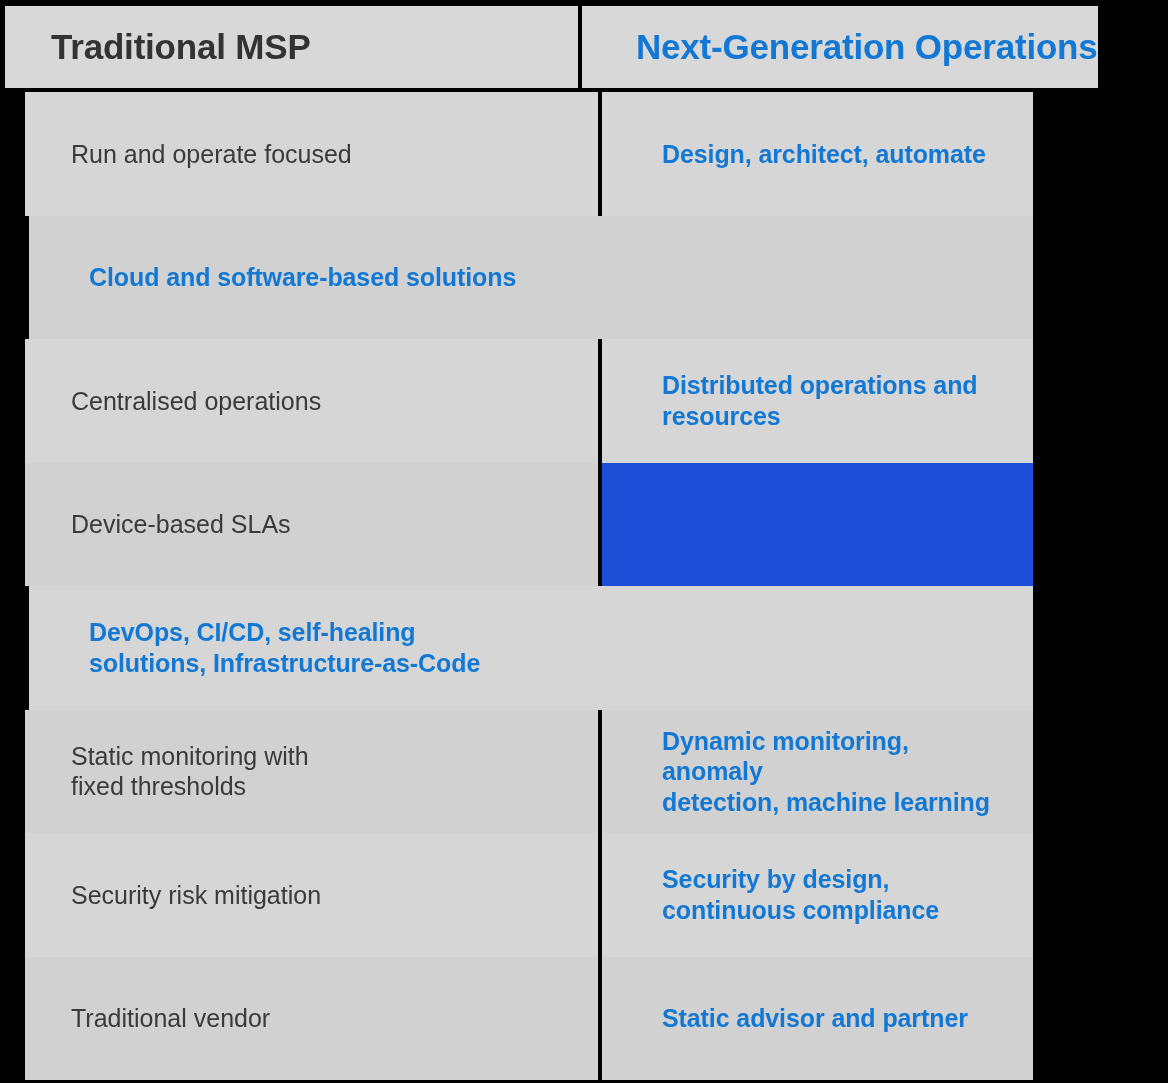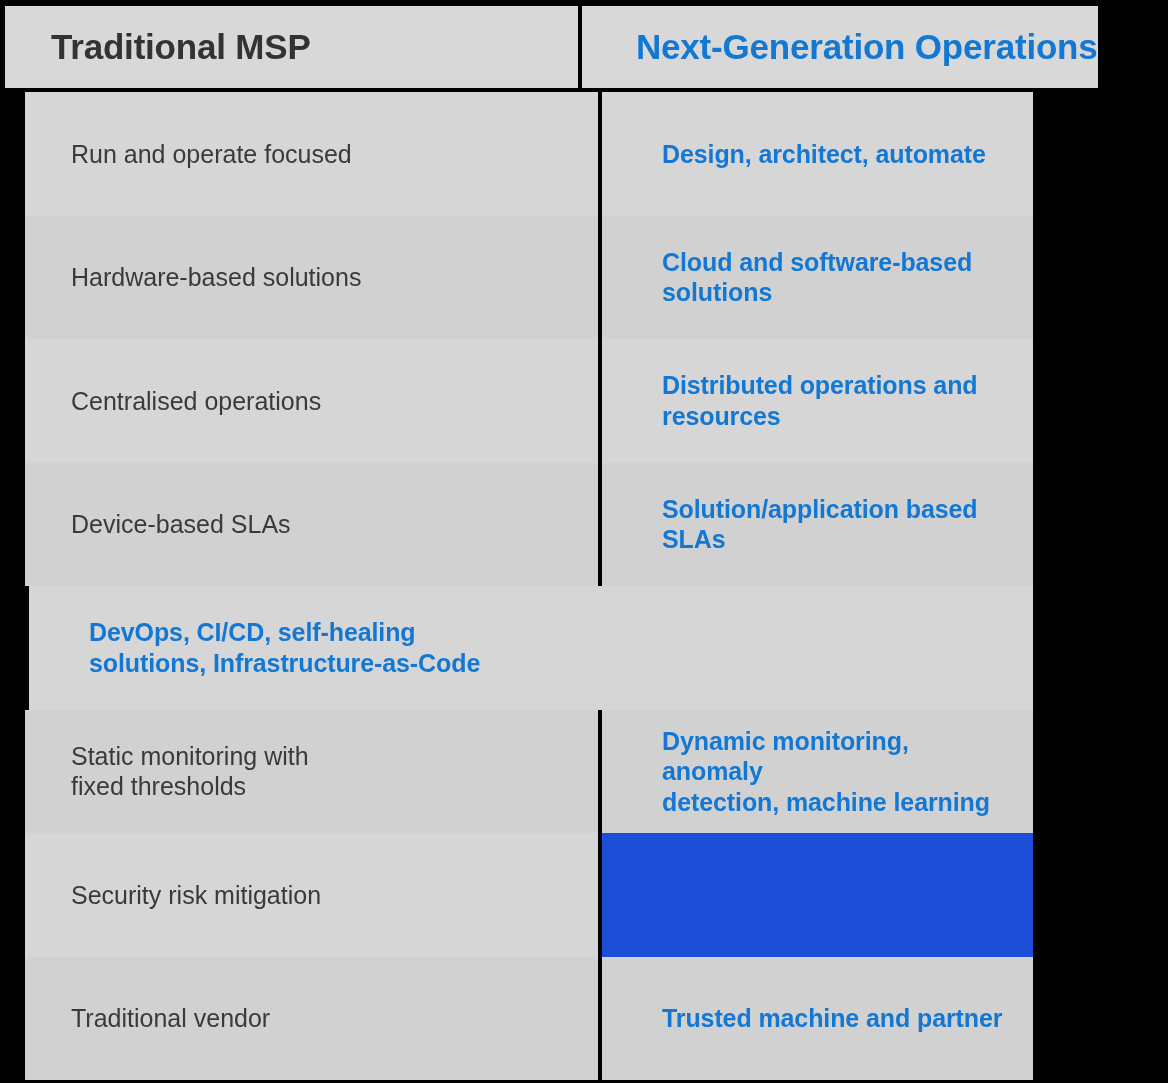--- a/index.html
+++ b/index.html
@@ -141,46 +141,40 @@
       <div class="table-row shade-a">
         <div class="cell col-left">
           <span class="cell-text traditional">Run and operate focused</span>
         </div>
         <div class="cell col-divider"></div>
         <div class="cell col-right">
           <span class="cell-text nextgen">Design, architect, automate</span>
         </div>
       </div>
       <div class="table-row shade-b">
-        <div class="cell col-left">
-          <span class="cell-text traditional">Hardware-based solutions</span>
-        </div>
         <div class="cell col-divider"></div>
         <div class="cell col-right">
           <span class="cell-text nextgen">Cloud and software-based solutions</span>
         </div>
       </div>
       <div class="table-row shade-a">
         <div class="cell col-left">
           <span class="cell-text traditional">Centralised operations</span>
         </div>
         <div class="cell col-divider"></div>
         <div class="cell col-right">
           <span class="cell-text nextgen">Distributed operations and
 resources</span>
         </div>
       </div>
       <div class="table-row shade-b">
         <div class="cell col-left">
           <span class="cell-text traditional">Device-based SLAs</span>
         </div>
         <div class="cell col-divider"></div>
-        <div class="cell col-right">
-          <span class="cell-text nextgen">Solution/application based SLAs</span>
-        </div>
       </div>
       <div class="table-row shade-a">
         <div class="cell col-divider"></div>
         <div class="cell col-right">
           <span class="cell-text nextgen">DevOps, CI/CD, self-healing
 solutions, Infrastructure-as-Code</span>
         </div>
       </div>
       <div class="table-row shade-b">
         <div class="cell col-left">
@@ -191,25 +185,29 @@
         <div class="cell col-right">
           <span class="cell-text nextgen">Dynamic monitoring, anomaly
 detection, machine learning</span>
         </div>
       </div>
       <div class="table-row shade-a">
         <div class="cell col-left">
           <span class="cell-text traditional">Security risk mitigation</span>
         </div>
         <div class="cell col-divider"></div>
+        <div class="cell col-right">
+          <span class="cell-text nextgen">Security by design,
+continuous compliance</span>
+        </div>
       </div>
       <div class="table-row shade-b">
         <div class="cell col-left">
           <span class="cell-text traditional">Traditional vendor</span>
         </div>
         <div class="cell col-divider"></div>
         <div class="cell col-right">
-          <span class="cell-text nextgen">Trusted machine and partner</span>
+          <span class="cell-text nextgen">Static advisor and partner</span>
         </div>
       </div>
     </div>
 
 </div>
 
 </body></html>

